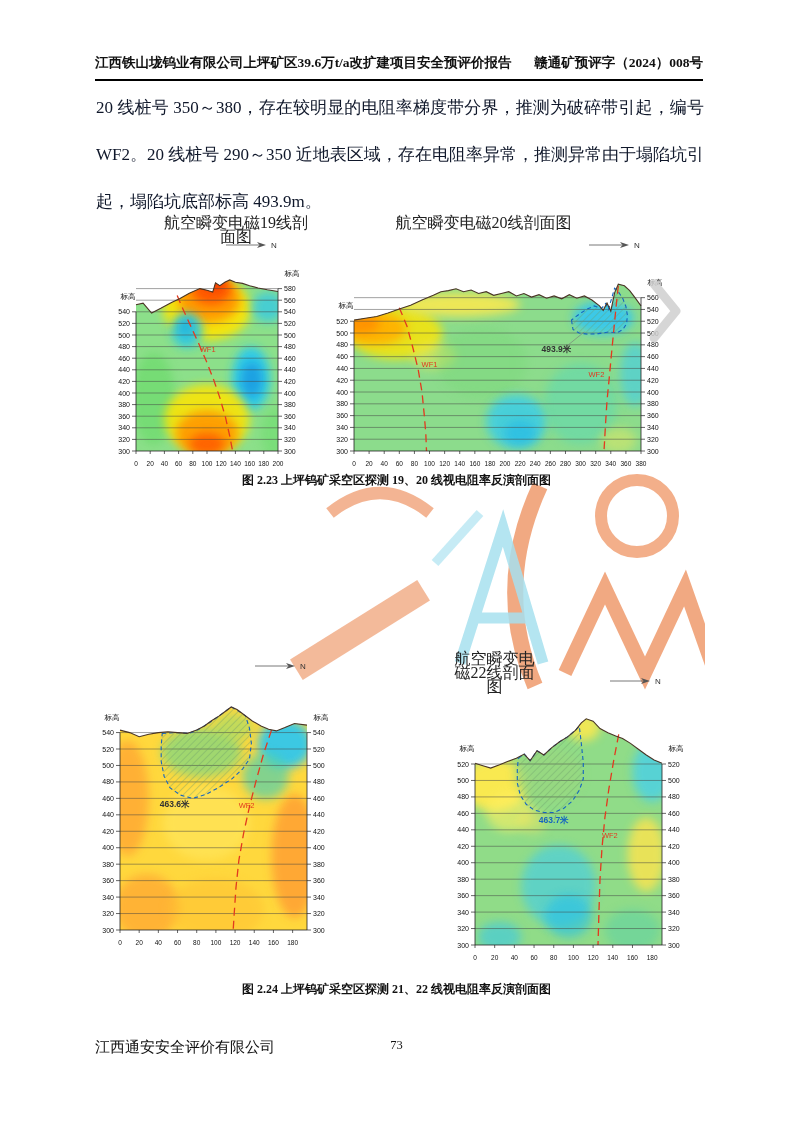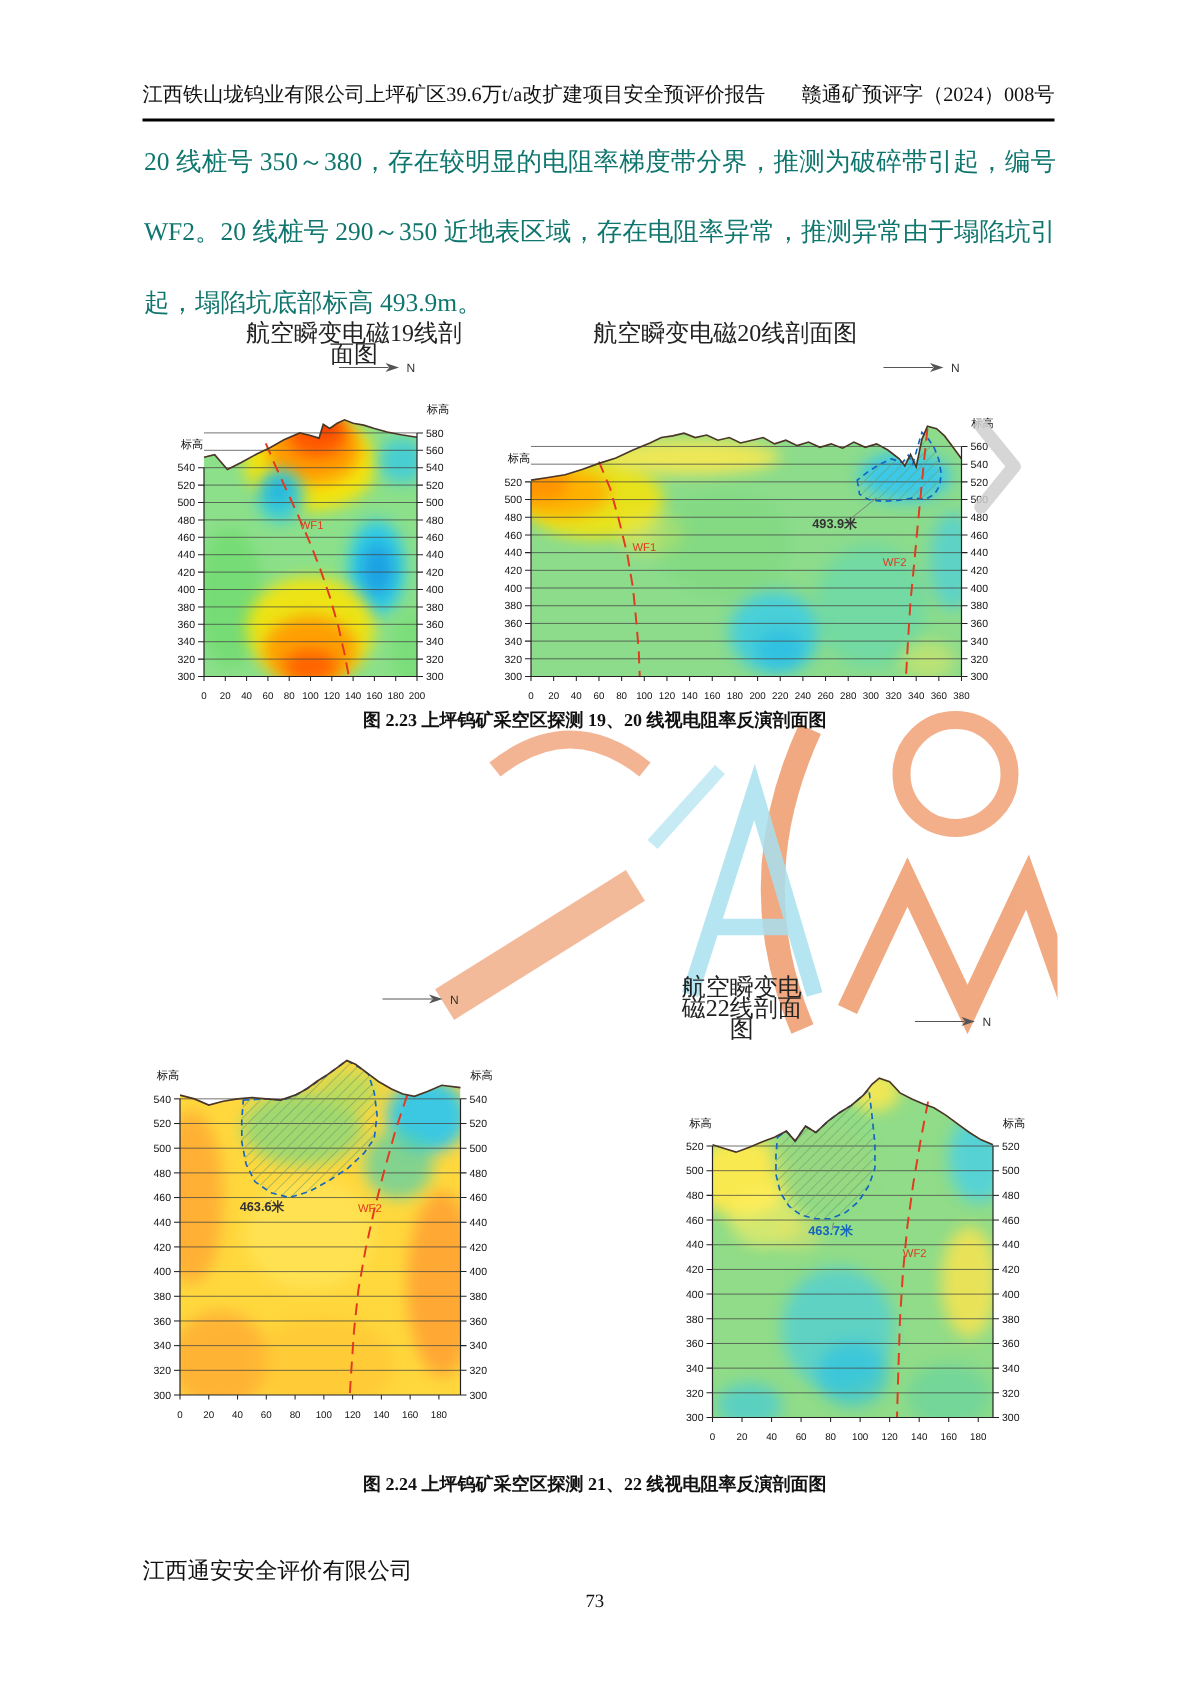--- a/index.html
+++ b/index.html
@@ -1,35 +1,35 @@
 <!DOCTYPE html>
 <html><head>
 <meta charset="utf-8">
 <style>
   html,body{margin:0;padding:0;background:#fff;}
   .page{position:relative;width:793px;height:1122px;background:#fff;overflow:hidden;
         font-family:"Liberation Serif","DejaVu Serif",serif;color:#111;}
   .layer{position:absolute;z-index:1;}
   .hdr{left:95px;right:90px;top:54px;display:flex;justify-content:space-between;align-items:flex-end;
-       border-bottom:2px solid #000;padding-bottom:7px;font-weight:normal;font-size:13.5px;white-space:nowrap;}
-  .para{left:96px;width:608px;text-align:justify;font-size:17px;color:#0f766e;}
+       border-bottom:2px solid #000;padding-bottom:7px;font-weight:bold;font-size:13.5px;white-space:nowrap;}
+  .para{left:96px;width:608px;text-align:justify;font-size:17px;color:#0f172a;}
   .p1{top:84px;line-height:47px;}
   .p2{top:504px;line-height:39.5px;text-indent:2.15em;}
   .cap{left:0;width:793px;text-align:center;font-weight:bold;font-size:12px;}
   .cap1{top:472px;} .cap2{top:981px;}
   .col{position:absolute;z-index:1;}
   .ptitle{text-align:center;font-size:16px;color:#222;height:15px;line-height:14px;}
   .c19{left:108px;top:216px;width:200px;} .c19 .ptitle{padding-left:56px;}
   .c20{left:326px;top:216px;width:345px;} .c20 .ptitle{padding-right:30px;}
   .c21{left:92px;top:652px;width:245px;}
   .c22{left:447px;top:652px;width:245px;} .c22 .ptitle{padding-right:150px;}
   .wm{position:absolute;left:285px;top:468px;z-index:0;opacity:.8;}
   .chev{position:absolute;left:648px;top:278px;z-index:2;}
   .footer-company{left:95px;top:1038px;font-size:15px;}
-  .page-num{left:0;width:793px;top:1060px;text-align:center;font-size:12.5px;}
+  .page-num{left:0;width:793px;top:1038px;text-align:center;font-size:12.5px;}
   svg{display:block;}
 </style>
 </head>
 <body>
 
 <div class="page">
 
   <svg class="wm" width="420" height="240" viewBox="0 0 420 240">
     <path d="M255 18 Q208 120 250 218" stroke="#e8702f" stroke-width="16" fill="none" opacity="0.75"></path>
     <circle cx="352" cy="48" r="36" stroke="#e8702f" stroke-width="12" fill="none" opacity="0.7"></circle>

